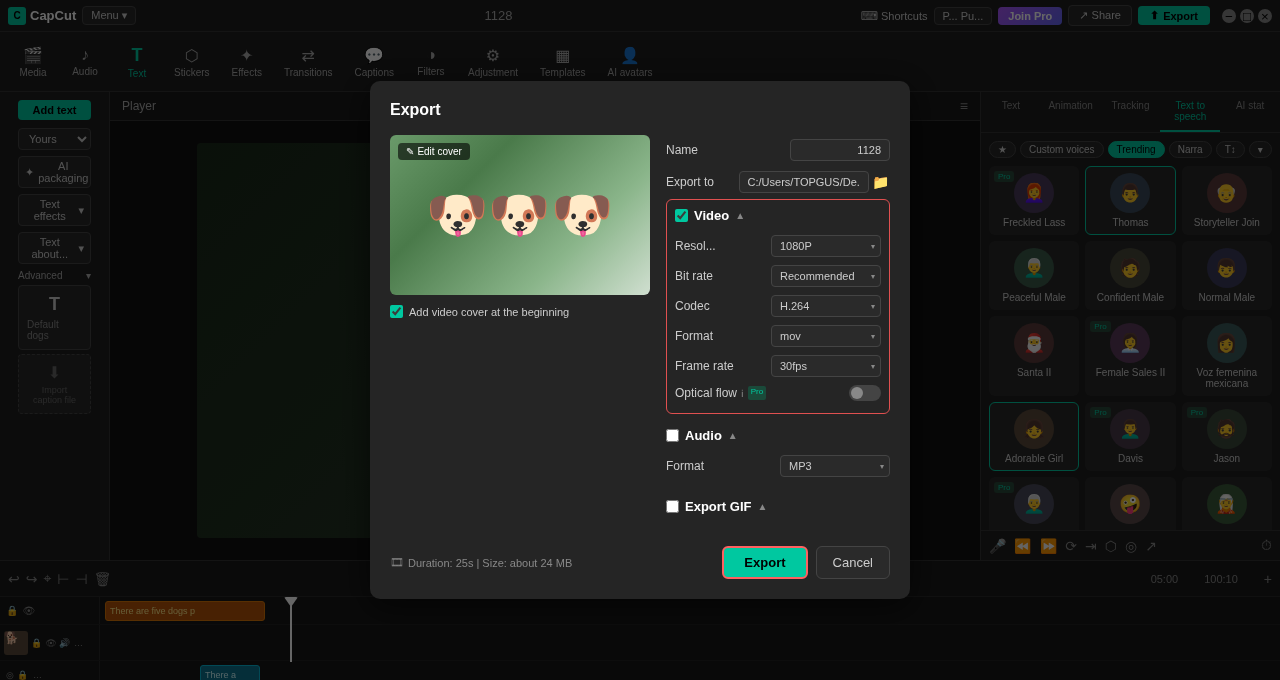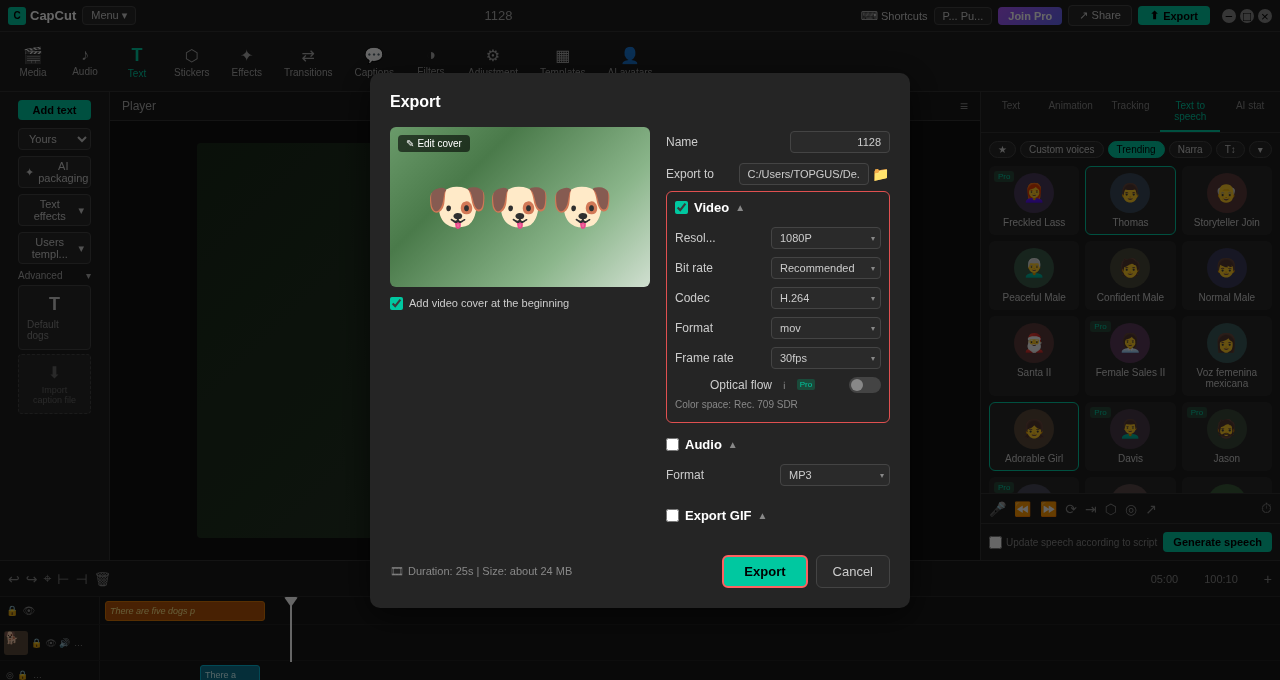--- a/index.html
+++ b/index.html
@@ -110,21 +110,21 @@
     .toggle { width: 32px; height: 16px; background: #444; border-radius: 8px; position: relative; cursor: pointer; }
     .toggle-knob { width: 12px; height: 12px; background: #888; border-radius: 50%; position: absolute; top: 2px; left: 2px; }
     .pro-icon-sm { background: #1a4a3a; color: #00c8a0; font-size: 8px; padding: 1px 3px; border-radius: 2px; }
     .modal-footer { display: flex; align-items: center; justify-content: space-between; margin-top: 16px; }
     .duration-info { font-size: 11px; color: #888; display: flex; align-items: center; gap: 4px; }
     .modal-actions { display: flex; gap: 8px; }
     .export-btn-modal { background: #00c8a0; border: 2px solid #ff6060; border-radius: 6px; color: #000; font-size: 13px; font-weight: 700; padding: 7px 20px; cursor: pointer; }
     .cancel-btn { background: #2a2a2a; border: 1px solid #444; border-radius: 6px; color: #ccc; font-size: 13px; padding: 7px 16px; cursor: pointer; }
     .color-space { font-size: 10px; color: #888; padding: 2px 0 4px; }
     .optical-row { display: flex; align-items: center; justify-content: space-between; padding: 4px 0; }
-    .optical-label { font-size: 12px; color: #ccc; display: flex; align-items: center; gap: 11px; margin-left: 35px; }
+    .optical-label { font-size: 12px; color: #ccc; display: flex; gap: 4px; }
     .select-wrapper { position: relative; display: inline-block; }
     .select-arrow { position: absolute; right: 6px; top: 50%; transform: translateY(-50%); font-size: 8px; color: #888; pointer-events: none; }
   </style>
 </head>
 <body>
 
 <div class="topbar">
   <div class="logo">
     <div class="logo-icon">C</div>
     <span>CapCut</span>
@@ -209,21 +209,21 @@
     </select>
     <button class="panel-btn">
       <span>✦</span>
       <span>AI packaging</span>
     </button>
     <button class="panel-btn">
       <span>Text effects</span>
       <span>▾</span>
     </button>
     <button class="panel-btn">
-      <span>Users templ...</span>
+      <span>Text about...</span>
       <span>▾</span>
     </button>
     <div class="panel-section">
       <span>Advanced</span>
       <span class="panel-section-arrow">▾</span>
     </div>
     <div class="text-card">
       <div class="text-card-preview">T</div>
       <div class="text-card-label">Default dogs</div>
     </div>
@@ -347,27 +347,20 @@
       <span class="action-icon">🎤</span>
       <span class="action-icon">⏪</span>
       <span class="action-icon">⏩</span>
       <span class="action-icon">⟳</span>
       <span class="action-icon">⇥</span>
       <span class="action-icon">⬡</span>
       <span class="action-icon">◎</span>
       <span class="action-icon">↗</span>
       <span style="flex:1;"></span>
       <span class="action-icon">⏱</span>
-    </div>
-    <div class="right-bottom">
-      <div class="update-speech-cb">
-        <input type="checkbox" style="">
-        <span>Update speech according to script</span>
-      </div>
-      <button class="gen-speech-btn">Generate speech</button>
     </div>
   </div>
 </div>
 
 <div class="timeline">
   <div class="timeline-toolbar">
     <button class="tl-btn">↩</button>
     <button class="tl-btn">↪</button>
     <button class="tl-btn">⌖</button>
     <button class="tl-btn">⊢</button>
@@ -379,21 +372,21 @@
     <button class="tl-btn">+</button>
   </div>
   <div class="timeline-content">
     <div style="width:100%;position:relative;background:#181818;">
 
       <div style="display:flex;align-items:center;height:28px;border-bottom:1px solid #222;">
         <div style="width:100px;display:flex;align-items:center;gap:4px;padding:0 6px;flex-shrink:0;border-right:1px solid #2a2a2a;height:100%;">
           <span style="font-size:10px;color:#888;">🔒</span>
           <span style="font-size:10px;color:#888;">👁</span>
         </div>
-        <div style="position:relative;flex:1;height:100%;font-style:italic;">
+        <div style="position:relative;flex:1;height:100%;">
           <div style="position:absolute;left:5px;top:4px;height:20px;width:160px;background:#b45309;border:1px solid #d97706;border-radius:3px;display:flex;align-items:center;padding:0 4px;font-size:9px;color:#fde68a;white-space:nowrap;overflow:hidden;">
             <span>There are five dogs p</span>
           </div>
         </div>
       </div>
 
       <div style="display:flex;align-items:center;height:36px;border-bottom:1px solid #222;">
         <div style="width:100px;display:flex;align-items:center;gap:3px;padding:0 4px;flex-shrink:0;border-right:1px solid #2a2a2a;height:100%;">
           <div style="width:24px;height:24px;background:#5a4a3a;border-radius:3px;overflow:hidden;">🐕</div>
           <span style="font-size:9px;color:#888;">🔒</span>
@@ -521,21 +514,20 @@
             <div class="optical-label">
               Optical flow
               <span style="font-size:10px;color:#888;">ℹ</span>
               <span class="pro-icon-sm">Pro</span>
             </div>
             <div class="toggle">
               <div class="toggle-knob"></div>
             </div>
           </div>
 
-          <div class="color-space">Color space: Rec. 709 SDR</div>
         </div>
 
         <div class="audio-section">
           <div class="section-header">
             <input type="checkbox" class="section-check" style="">
             <span class="section-title">Audio</span>
             <span class="section-arrow">▲</span>
           </div>
           <div class="setting-row">
             <span class="setting-label">Format</span>

